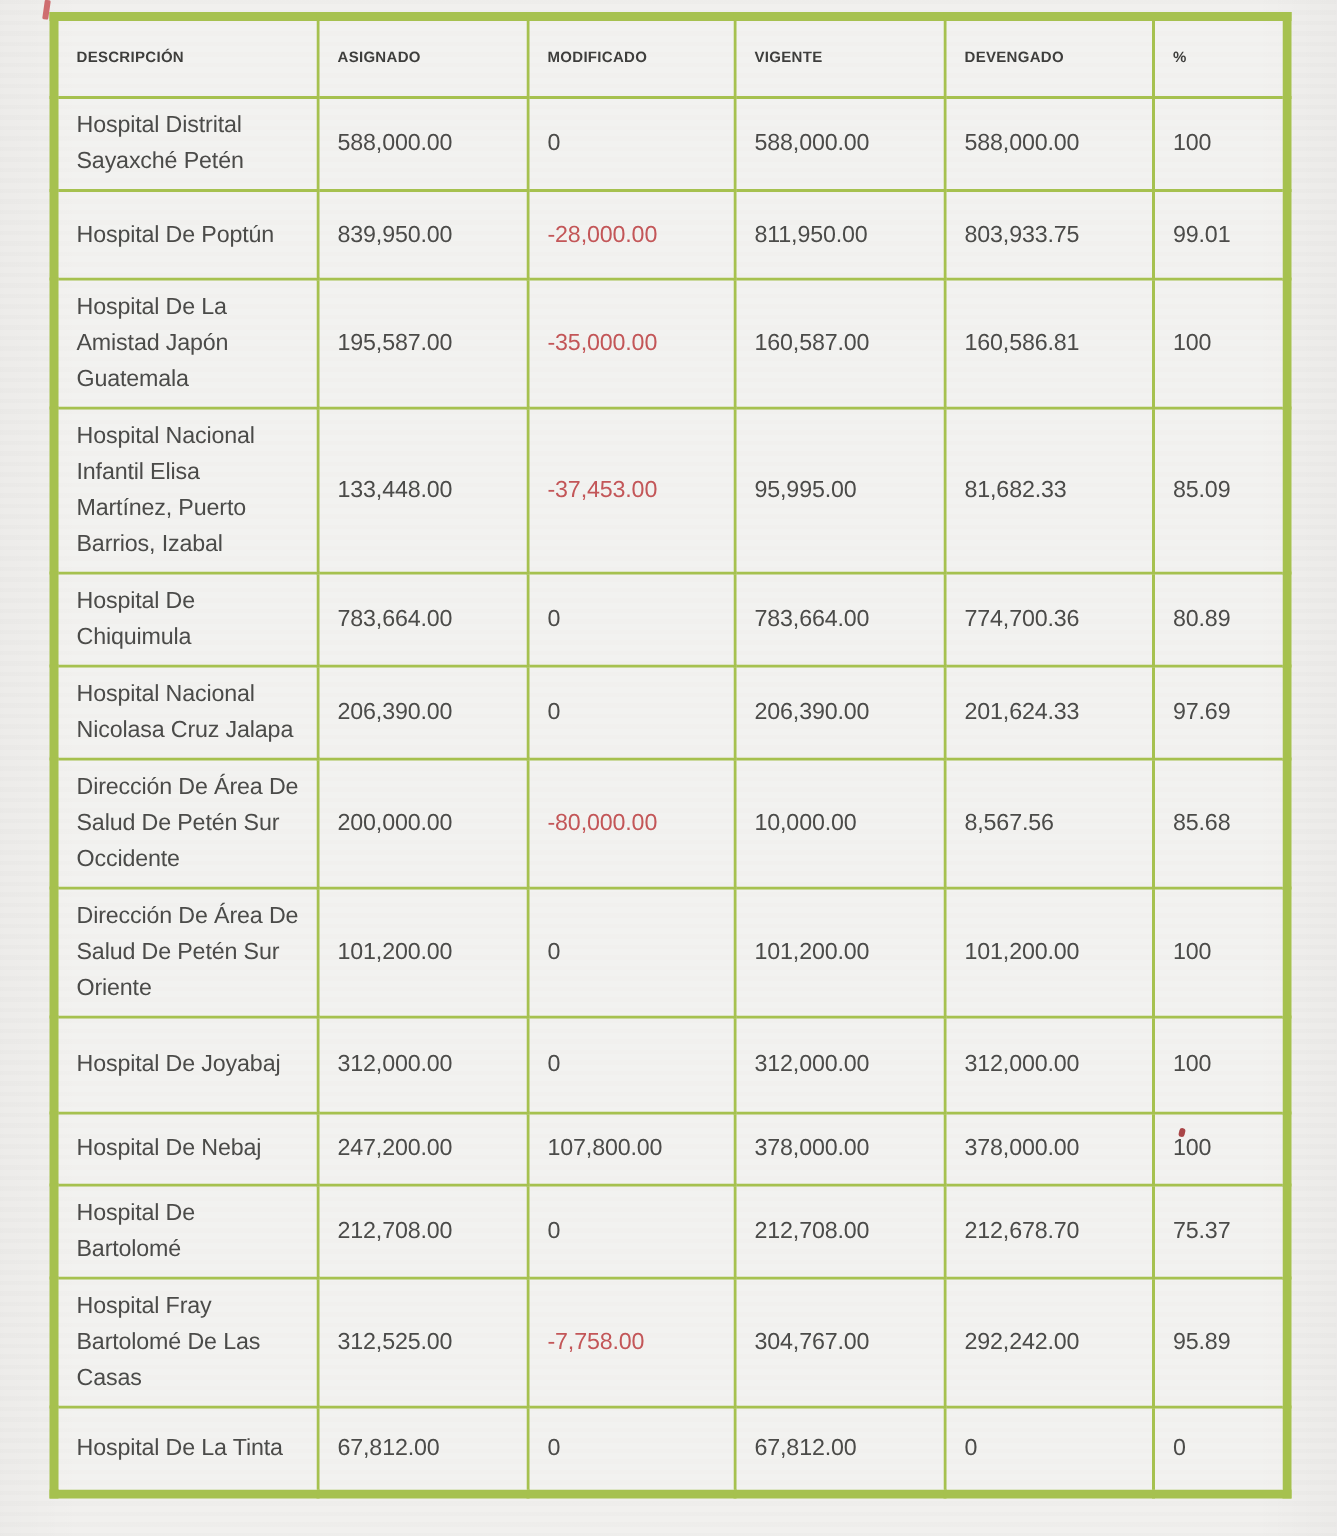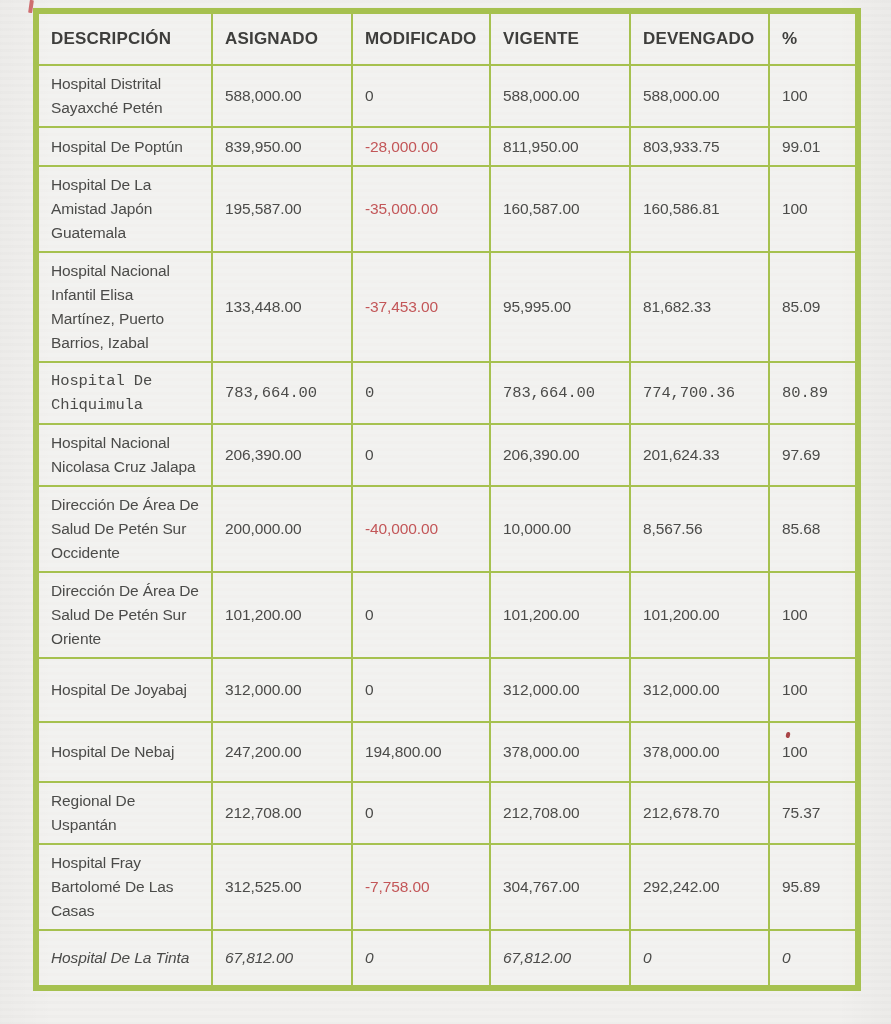--- a/index.html
+++ b/index.html
@@ -38,21 +38,21 @@
     letter-spacing: -0.1px;
     line-height: 1.55;
     color: #4b4b49;
     background: rgba(244,243,241,0.45);
     overflow: hidden;
     position: relative;
   }
   th {
     font-weight: bold;
     color: #3e3e3c;
-    font-size: 17px;
+    font-size: 10px;
     letter-spacing: 0.2px;
   }
   td.neg { color: #c35658; }
   .red-tick {
     position: absolute;
     width: 4px;
     height: 6px;
     background: #a94547;
     border-radius: 2px;
     top: 9px;
@@ -97,21 +97,21 @@
     </thead>
     <tbody id="table-body">
         <tr style="height: 52px;">
           <td>Hospital Distrital Sayaxché Petén</td>
           <td>588,000.00</td>
           <td>0</td>
           <td>588,000.00</td>
           <td>588,000.00</td>
           <td>100</td>
         </tr>
-        <tr style="height: 39px;">
+        <tr style="height: 59px;">
           <td>Hospital De Poptún</td>
           <td>839,950.00</td>
           <td class="neg">-28,000.00</td>
           <td>811,950.00</td>
           <td>803,933.75</td>
           <td>99.01</td>
         </tr>
         <tr style="height: 82px;">
           <td>Hospital De La Amistad Japón Guatemala</td>
           <td>195,587.00</td>
@@ -121,85 +121,85 @@
           <td>100</td>
         </tr>
         <tr style="height: 100px;">
           <td>Hospital Nacional Infantil Elisa Martínez, Puerto Barrios, Izabal</td>
           <td>133,448.00</td>
           <td class="neg">-37,453.00</td>
           <td>95,995.00</td>
           <td>81,682.33</td>
           <td>85.09</td>
         </tr>
-        <tr style="height: 58px; font-family: Liberation Mono, monospace;">
+        <tr style="height: 58px;">
           <td>Hospital De Chiquimula</td>
           <td>783,664.00</td>
           <td>0</td>
           <td>783,664.00</td>
           <td>774,700.36</td>
           <td>80.89</td>
         </tr>
         <tr style="height: 58px;">
           <td>Hospital Nacional Nicolasa Cruz Jalapa</td>
           <td>206,390.00</td>
           <td>0</td>
           <td>206,390.00</td>
           <td>201,624.33</td>
           <td>97.69</td>
         </tr>
         <tr style="height: 78px;">
           <td>Dirección De Área De Salud De Petén Sur Occidente</td>
           <td>200,000.00</td>
-          <td class="neg">-40,000.00</td>
+          <td class="neg">-80,000.00</td>
           <td>10,000.00</td>
           <td>8,567.56</td>
           <td>85.68</td>
         </tr>
         <tr style="height: 78px;">
           <td>Dirección De Área De Salud De Petén Sur Oriente</td>
           <td>101,200.00</td>
           <td>0</td>
           <td>101,200.00</td>
           <td>101,200.00</td>
           <td>100</td>
         </tr>
         <tr style="height: 64px;">
           <td>Hospital De Joyabaj</td>
           <td>312,000.00</td>
           <td>0</td>
           <td>312,000.00</td>
           <td>312,000.00</td>
           <td>100</td>
         </tr>
-        <tr style="height: 60px;">
+        <tr style="height: 48px;">
           <td>Hospital De Nebaj</td>
           <td>247,200.00</td>
-          <td>194,800.00</td>
+          <td>107,800.00</td>
           <td>378,000.00</td>
           <td>378,000.00</td>
           <td>100<span class="red-tick"></span></td>
         </tr>
         <tr style="height: 58px;">
-          <td>Regional De Uspantán</td>
+          <td>Hospital De Bartolomé</td>
           <td>212,708.00</td>
           <td>0</td>
           <td>212,708.00</td>
           <td>212,678.70</td>
           <td>75.37</td>
         </tr>
         <tr style="height: 76px;">
           <td>Hospital Fray Bartolomé De Las Casas</td>
           <td>312,525.00</td>
           <td class="neg">-7,758.00</td>
           <td>304,767.00</td>
           <td>292,242.00</td>
           <td>95.89</td>
         </tr>
-        <tr style="height: 58px; font-style: italic;">
+        <tr style="height: 58px;">
           <td>Hospital De La Tinta</td>
           <td>67,812.00</td>
           <td>0</td>
           <td>67,812.00</td>
           <td>0</td>
           <td>0</td>
         </tr>
       </tbody>
   </table>
 </div>

